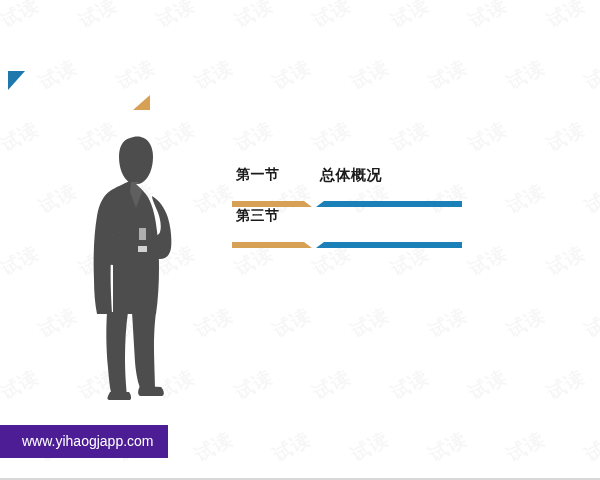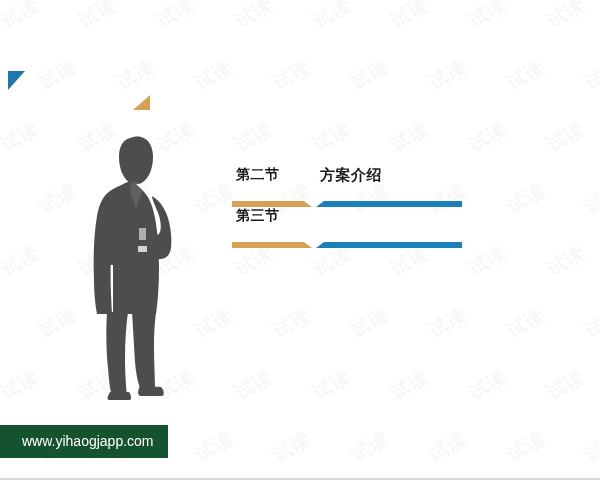--- a/index.html
+++ b/index.html
@@ -55,21 +55,21 @@
     z-index: 40;
     font-family: "Liberation Sans", sans-serif;
     letter-spacing: 0.2px;
   }
 
   
   #site-badge {
     position: absolute;
     left: 0;
     bottom: 22px;
-    background: #14532d;
+    background: #4c1d95;
     color: #ffffff;
     font-size: 14px;
     line-height: 1;
     padding: 9px 14px 10px 22px;
     z-index: 40;
     font-family: "Liberation Sans", sans-serif;
     text-align: center;
   }
 
   
@@ -313,31 +313,31 @@
                  C68,204 69,192 70,184 Z"></path>
 
         <path d="M24,264 C22,268 20,271 23,272 L44,272 C46,271 45,266 43,264 Z"></path>
         <path d="M54,258 C52,262 51,266 54,268 L76,268 C79,267 78,262 75,259 Z"></path>
       </g>
     </svg>
   </div>
 
   <div id="agenda">
 
-
     <div class="agenda-row">
-      <div class="agenda-label">第二节</div>
-      <div class="agenda-title">方案介绍</div>
+      <div class="agenda-label">第一节</div>
+      <div class="agenda-title">总体概况</div>
       <div class="agenda-bar">
         <svg viewBox="0 0 230 9" width="230" height="9" preserveAspectRatio="none" xmlns="http://www.w3.org/2000/svg" aria-hidden="true">
           <polygon points="0,2 72,2 80,8 0,8" fill="#d6a154"></polygon>
           <polygon points="84,8 92,2 230,2 230,8" fill="#1b7fb8"></polygon>
         </svg>
       </div>
     </div>
+
 
     <div class="agenda-row">
       <div class="agenda-label">第三节</div>
       <div class="agenda-bar">
         <svg viewBox="0 0 230 9" width="230" height="9" preserveAspectRatio="none" xmlns="http://www.w3.org/2000/svg" aria-hidden="true">
           <polygon points="0,2 72,2 80,8 0,8" fill="#d6a154"></polygon>
           <polygon points="84,8 92,2 230,2 230,8" fill="#1b7fb8"></polygon>
         </svg>
       </div>
     </div>

